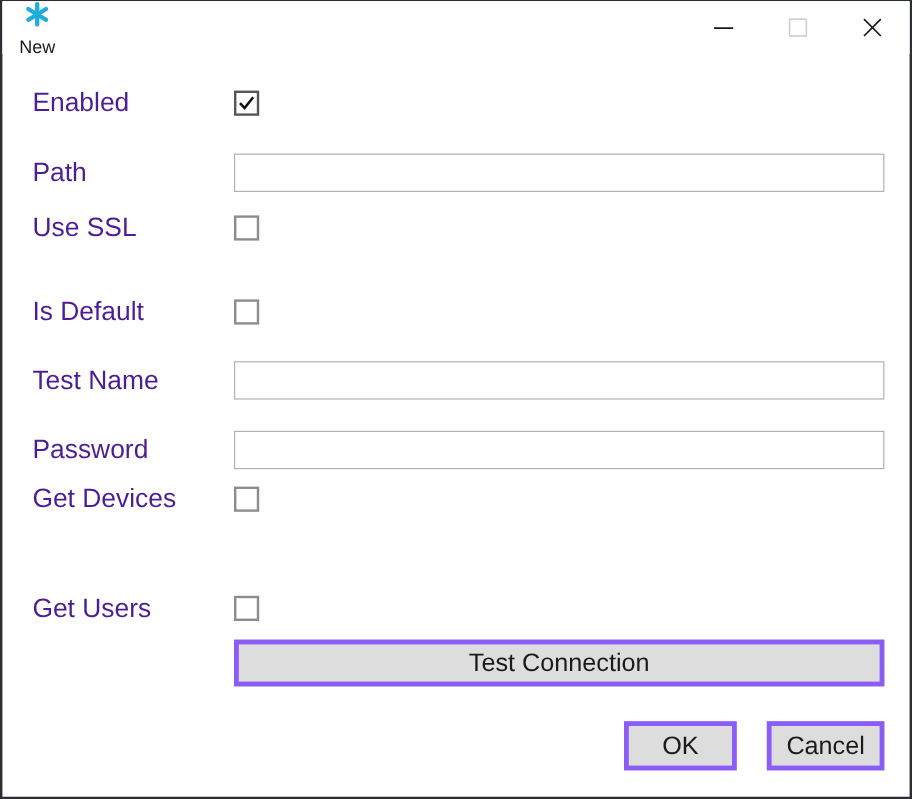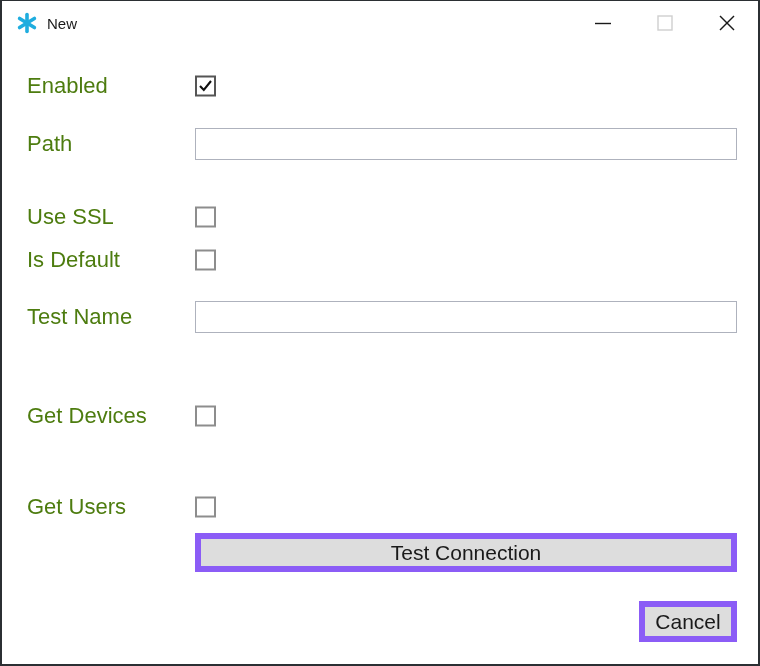--- a/index.html
+++ b/index.html
@@ -37,20 +37,21 @@
     background: #ffffff;
   }
   .title-left {
     position: absolute;
     left: 14px;
     top: 0;
     height: 44px;
     display: flex;
     align-items: center;
     gap: 9px;
+    flex-direction: column;
   }
   .app-icon {
     width: 22px;
     height: 22px;
     display: block;
   }
   .title-text {
     font-size: 15px;
     color: #1a1a1a;
     line-height: 1;
@@ -91,21 +92,21 @@
     left: 0;
     right: 0;
     height: 44px;
   }
   .label {
     position: absolute;
     left: 25px;
     top: 50%;
     transform: translateY(-50%);
     font-size: 22px;
-    color: #4d7c0f;
+    color: #4c1d95;
     line-height: 1.1;
     white-space: nowrap;
   }
 
   
   .checkbox {
     position: absolute;
     left: 193px;
     top: 50%;
     transform: translateY(-50%);
@@ -144,21 +145,21 @@
     font-family: "Liberation Sans", sans-serif;
     font-size: 16px;
     color: #1a1a1a;
     padding: 0 5px;
   }
 
   
   .btn {
     box-sizing: border-box;
     background: #dddddd;
-    border: 6px solid #8b5cf6;
+    border: 4px solid #8b5cf6;
     font-family: "Liberation Sans", sans-serif;
     font-size: 21px;
     color: #1a1a1a;
     text-align: center;
     cursor: default;
     padding: 0;
     line-height: 1;
     display: flex;
     align-items: center;
     justify-content: center;
@@ -233,43 +234,48 @@
           <polyline points="3,8.5 6.8,12.5 14,3.5" fill="none" stroke="#111111" stroke-width="2.1"></polyline>
         </svg>
       </span>
     </div>
 
     <div class="row" style="top:77px;padding-left:40px;">
       <span class="label">Path</span>
       <input class="textbox" type="text" value="" style="">
     </div>
 
-    <div class="row" style="top:150px;">
+    <div class="row" style="top:123px;">
       <span class="label">Use SSL</span>
       <span class="checkbox"></span>
     </div>
 
     <div class="row" style="top:193px;">
       <span class="label">Is Default</span>
       <span class="checkbox"></span>
     </div>
 
     <div class="row" style="top:250px;">
       <span class="label">Test Name</span>
       <input class="textbox" type="text" value="" style="">
     </div>
 
+    <div class="row" style="top:308px;">
+      <span class="label">Password</span>
+      <input class="textbox" type="password" value="" style="">
+    </div>
 
     <div class="row" style="top:349px;text-align:center;">
       <span class="label">Get Devices</span>
       <span class="checkbox"></span>
     </div>
 
     <div class="row" style="top:440px;">
       <span class="label">Get Users</span>
       <span class="checkbox"></span>
     </div>
 
     <button class="btn btn-test">Test Connection</button>
+    <button class="btn btn-ok">OK</button>
     <button class="btn btn-cancel">Cancel</button>
 
   </div>
 </div>
 
 </body></html>

